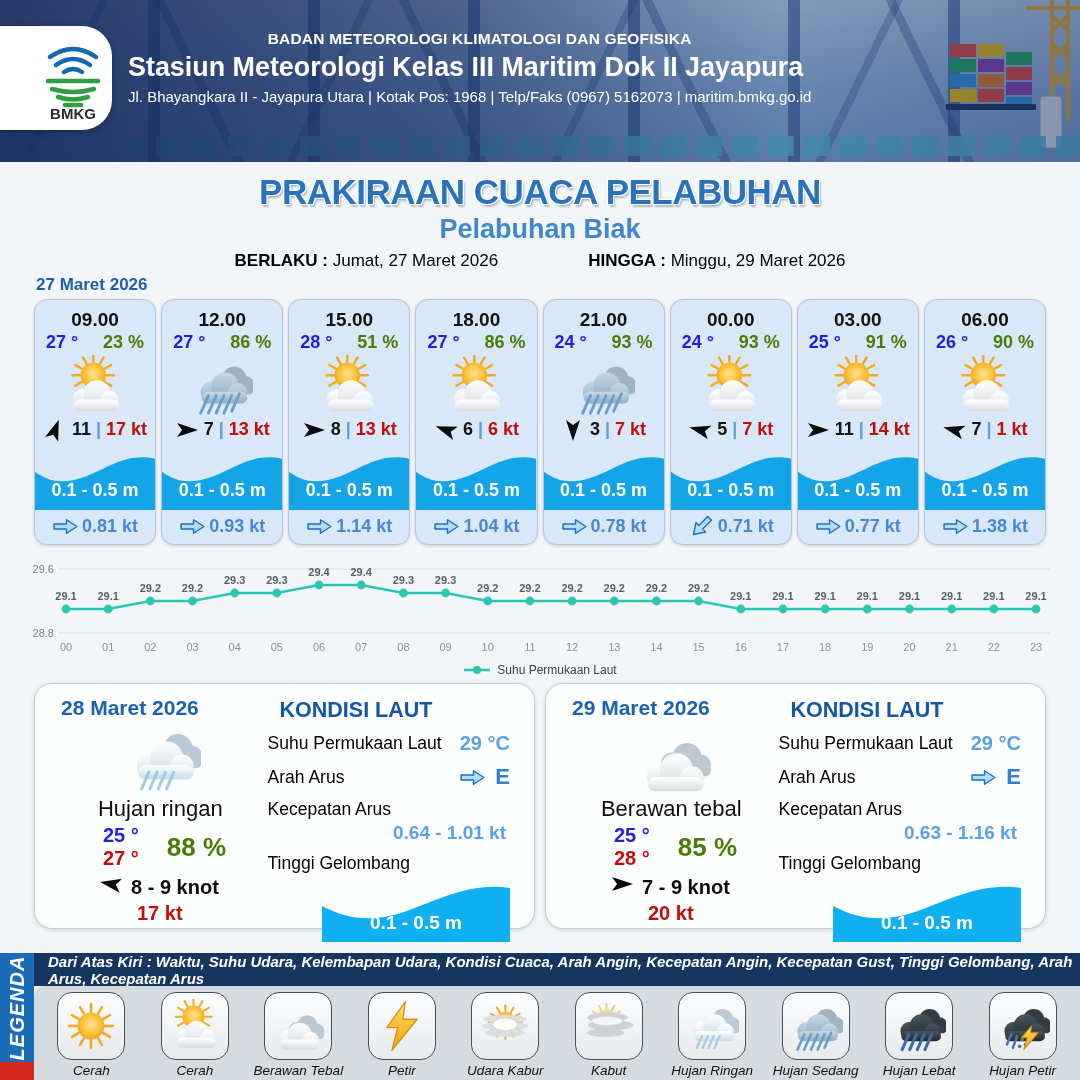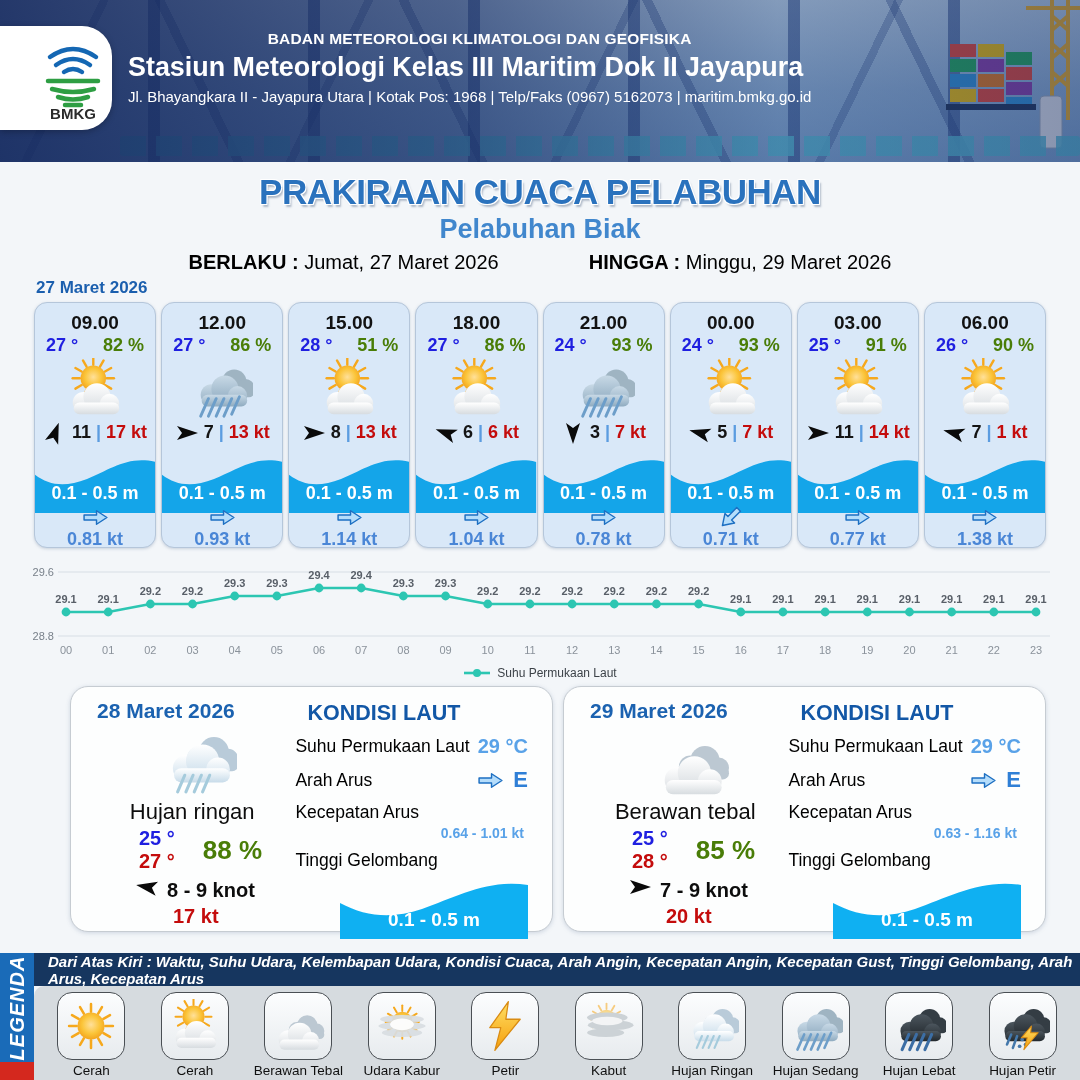--- a/index.html
+++ b/index.html
@@ -32,21 +32,21 @@
     box-shadow:0 2px 6px rgba(0,0,0,.25); }
   .hero-text { position:absolute; left:128px; top:30px; z-index:3; color:#fff; }
   .hero-org { font-size:15.5px; font-weight:bold; letter-spacing:.2px;text-align:center; }
   .hero-station { font-size:28px; font-weight:bold; margin-top:3px; transform:scaleX(.96); transform-origin:left; }
   .hero-addr { font-size:15px; margin-top:5px; }
   
   .title-block { padding-top:10px; text-align:center; }
   .main-title { font-size:35px; font-weight:800; color:#2a72bd; letter-spacing:-.5px;
     text-shadow:-1px -1px 0 #fff,1px -1px 0 #fff,-1px 1px 0 #fff,1px 1px 0 #fff,2px 3px 2px rgba(90,110,140,.45); }
   .port-title { font-size:27px; font-weight:bold; color:#4187cd; margin-top:2px; }
-  .validity { display:flex; justify-content:center; gap:90px; margin-top:6px; font-size:20px; color:#000; }
+  .validity { display:flex; justify-content:center; gap:90px; margin-top:6px; font-size:17px; color:#000; }
   .validity b { font-weight:bold; }
   .day-label { text-align:left; margin:4px 0 0 36px; font-size:17px; font-weight:bold; color:#1b5fae; }
   
   .cards-row { display:flex; gap:5px; padding:4px 34px 0 34px; height:250px; }
   .fcard { flex:1; position:relative; background:#d9e8f8; border:1px solid #b5c6da; border-radius:13px;
     overflow:hidden; text-align:center; box-shadow:0 1px 3px rgba(120,140,170,.35); }
   .fcard .ftime { margin-top:9px; font-size:19px; font-weight:bold; color:#121212; }
   .fcard .frow1 { display:flex; justify-content:space-between; padding:1px 11px 0 11px; font-size:18px; font-weight:bold; }
   .ftemp { color:#1f1fe0; } .fhum { color:#497d07; }
   .fcard .ficon { width:62px; height:62px; margin:2px auto 0 auto; }
@@ -54,61 +54,61 @@
   .fwind { display:flex; align-items:center; justify-content:center; gap:5px; margin-top:2px;
     font-size:18px; font-weight:bold; color:#141414; }
   .dart { display:inline-flex; width:24px; height:16px; }
   .dart svg { width:100%; height:100%; }
   .fsep { color:#5b9ce0; font-weight:bold; }
   .fgust { color:#c40c0c; }
   .fwave { position:absolute; left:0; right:0; bottom:34px; height:66px; }
   .fwave svg.wavebg { position:absolute; inset:0; width:100%; height:100%; }
   .fwave .wavetext { position:absolute; left:0; right:0; bottom:9px; color:#fff; font-size:18px; font-weight:bold; }
   .fcurrent { position:absolute; left:0; right:0; bottom:4px; height:28px; display:flex;
-    align-items:center; justify-content:center; gap:3px; font-size:18px; font-weight:bold; color:#4a86d6;flex-direction:column; }
+    align-items:center; justify-content:center; gap:3px; font-size:18px; font-weight:bold; color:#4a86d6; }
   .carrow { display:inline-flex; width:27px; height:17px; }
   .carrow svg { width:100%; height:100%; }
   
   .chart-wrap { margin:8px 30px 0 30px; }
   .chart-legend { display:flex; align-items:center; justify-content:center; gap:6px; margin-top:2px;
     font-size:12px; color:#3c4248; }
   
-  .day-row { display:flex; gap:10px; padding:6px 34px 0 34px; height:252px;margin-left:36px; }
+  .day-row { display:flex; gap:10px; padding:6px 34px 0 34px; height:252px; }
   .dcard { flex:1; background:#fdfefe; border:1.5px solid #c6ccd2; border-radius:18px;
     box-shadow:0 1px 4px rgba(120,140,170,.30); display:flex; }
   .day-left { width:45%; padding:12px 0 0 26px; }
   .day-date { font-size:21px; font-weight:bold; color:#1b62b0; }
   .day-icon { width:80px; height:76px; margin:0 0 0 62px; }
   .day-cond { font-size:22px; color:#0d0d0d; text-align:center; margin-top:0; }
   .day-temps { display:flex; align-items:center; gap:28px; margin:2px 0 0 42px; }
   .day-temps .tcol { display:flex; flex-direction:column; line-height:1.15; font-size:20px; font-weight:bold; }
   .tmin { color:#1f1fe0; } .tmax { color:#c40c0c; }
   .day-hum { font-size:26px; font-weight:bold; color:#497d07; }
   .day-wind { display:flex; align-items:flex-start; gap:8px; margin:6px 0 0 38px; font-size:20px; font-weight:bold; color:#0d0d0d; }
   .day-gust { margin:3px 0 0 76px; font-size:20px; font-weight:bold; color:#c40c0c; }
   .day-right { flex:1; padding:14px 24px 0 8px; }
   .sea-head { font-size:21.5px; font-weight:bold; color:#1257a6; margin-left:12px; }
   .sea-row { display:flex; justify-content:space-between; align-items:center; margin-top:9px; font-size:17.5px; color:#000; }
   .sea-val { font-size:20px; font-weight:bold; color:#59a2e8; }
   .sea-dir { display:flex; align-items:center; gap:9px; font-size:22px; font-weight:bold; color:#2f7fd6; }
-  .sea-speed { text-align:right; font-size:14px; font-weight:bold; color:#59a2e8; margin-top:2px; padding-right:4px; }
+  .sea-speed { text-align:right; font-size:19px; font-weight:bold; color:#59a2e8; margin-top:2px; padding-right:4px; }
   .sea-wavebox { position:relative; width:188px; height:64px; margin:4px 0 0 auto; }
   .sea-wavebox svg.wavebg { position:absolute; inset:0; width:100%; height:100%; }
   .sea-wavebox .wavetext { position:absolute; left:0; right:0; bottom:8px; text-align:center; color:#fff; font-size:19px; font-weight:bold; }
   
   .legend-bar { position:absolute; left:0; right:0; bottom:0; height:127px; }
   .legend-side { position:absolute; left:0; top:0; width:34px; height:109px; background:#1a6bb8; z-index:2; }
   .legend-side span { position:absolute; left:50%; top:50%; transform:translate(-50%,-50%) rotate(-90deg);
     color:#fff; font-size:20px; font-weight:bold; font-style:italic; letter-spacing:1px; white-space:nowrap; }
   .legend-red { position:absolute; left:0; bottom:0; width:34px; height:18px; background:#d4281e; z-index:2; }
   .legend-strip { position:absolute; left:34px; right:0; top:0; height:33px; background:#16365f;
     display:flex; align-items:center; padding-left:14px; color:#fff; font-size:15px; font-style:italic; font-weight:bold; }
   .legend-body { position:absolute; left:34px; right:0; top:33px; bottom:0; background:#d6dbdf;
     border-radius:10px 0 0 0; display:flex; justify-content:space-evenly; align-items:flex-start; padding-top:6px; }
-  .litem { width:92px; text-align:center; }
+  .litem { width:92px; text-align:center;font-style:italic; }
   .lbox { width:68px; height:68px; margin:0 auto; border:1.5px solid #4a4f54; border-radius:15px;
     background:linear-gradient(180deg,#fcfdfe,#e7ebee); display:flex; align-items:center; justify-content:center; }
   .licon { width:54px; height:54px; }
   .llabel { font-size:13.5px; color:#101010; margin-top:3px; }
   .hidden-defs { position:absolute; width:0; height:0; overflow:hidden; }
 </style>
 </head>
 <body>
 
 <svg class="hidden-defs" aria-hidden="true">
@@ -329,21 +329,21 @@
   </div>
   <div class="day-label">27 Maret 2026</div>
 </div>
 
 <div class="cards-row">
 
   <div class="fcard">
     <div class="ftime">09.00</div>
     <div class="frow1">
         <span class="ftemp">27 °</span>
-        <span class="fhum">82 %</span>
+        <span class="fhum">23 %</span>
       </div>
     <div class="ficon"><svg viewBox="0 0 64 64">
           <use href="#i-cerah-berawan"></use>
         </svg></div>
     <div class="fwind">
         <span class="dart" style="transform: rotate(-70deg);">
           <svg>
             <use href="#i-dart"></use>
           </svg>
         </span>
@@ -848,32 +848,32 @@
         <div class="lbox">
           <span class="licon"><svg viewBox="0 0 64 64">
               <use href="#i-berawan-tebal"></use>
             </svg></span>
         </div>
         <div class="llabel">Berawan Tebal</div>
       </div>
     <div class="litem">
         <div class="lbox">
           <span class="licon"><svg viewBox="0 0 64 64">
-              <use href="#i-udara-kabur"></use>
+              <use href="#i-petir"></use>
             </svg></span>
         </div>
-        <div class="llabel">Udara Kabur</div>
+        <div class="llabel">Petir</div>
       </div>
     <div class="litem">
         <div class="lbox">
           <span class="licon"><svg viewBox="0 0 64 64">
-              <use href="#i-petir"></use>
+              <use href="#i-udara-kabur"></use>
             </svg></span>
         </div>
-        <div class="llabel">Petir</div>
+        <div class="llabel">Udara Kabur</div>
       </div>
     <div class="litem">
         <div class="lbox">
           <span class="licon"><svg viewBox="0 0 64 64">
               <use href="#i-kabut"></use>
             </svg></span>
         </div>
         <div class="llabel">Kabut</div>
       </div>
     <div class="litem">

